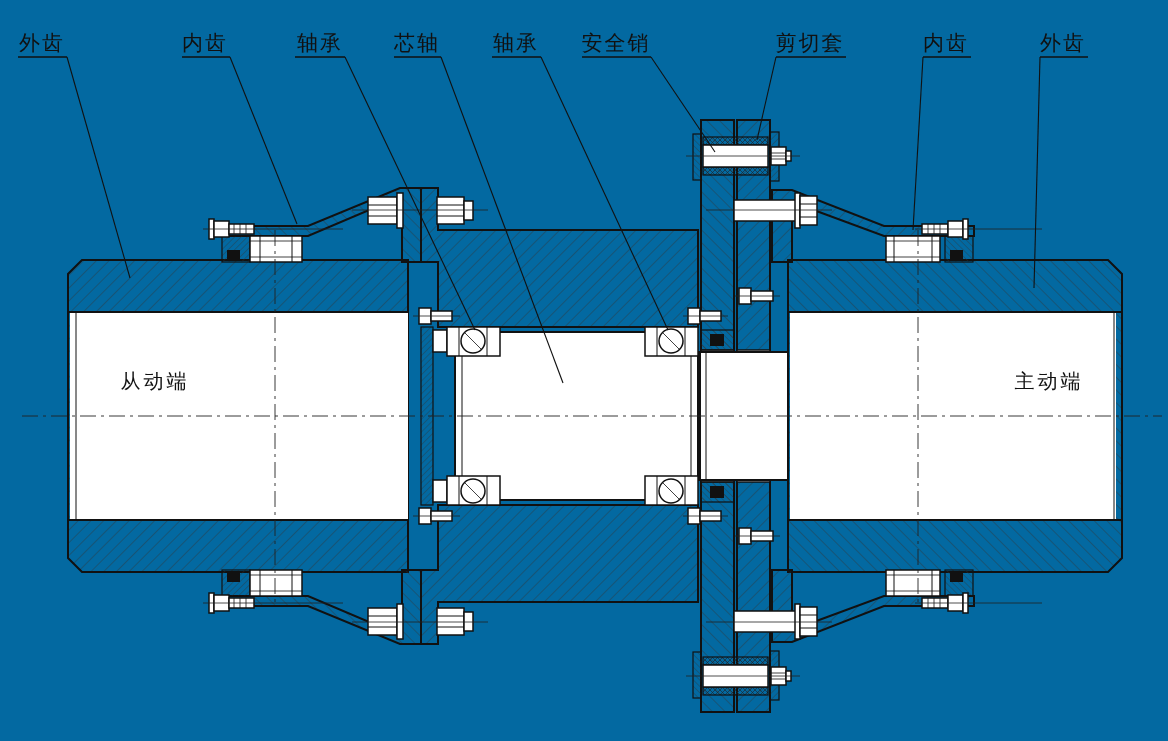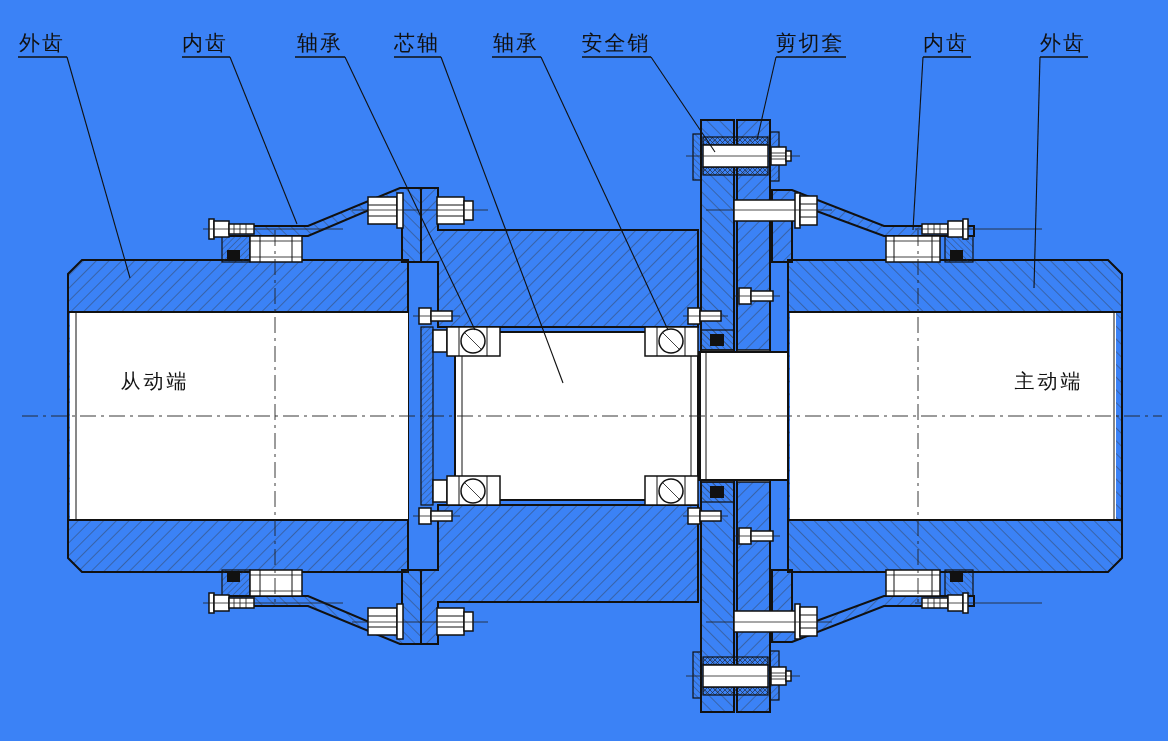--- a/index.html
+++ b/index.html
@@ -1,16 +1,16 @@
 <!DOCTYPE html>
 <html><head>
 <meta charset="utf-8">
 <style>
   html,body{margin:0;padding:0;background:#fff;}
-  #stage{position:relative;width:1168px;height:741px;background:#3b82f6;overflow:hidden;}
+  #stage{position:relative;width:1168px;height:741px;background:#0369a1;overflow:hidden;}
   svg{position:absolute;left:0;top:0;}
   .o2{fill:none;stroke:#111;stroke-width:2;}
   .o1{fill:none;stroke:#111;stroke-width:1;}
   .thin{fill:none;stroke:#111;stroke-width:0.8;}
   .wf{fill:#ffffff;stroke:#111;stroke-width:1.5;}
   .wf2{fill:#ffffff;stroke:#111;stroke-width:2;}
   .blk{fill:#111;stroke:none;}
   .pt{stroke:#111;stroke-width:2;}
   .pt1{stroke:#111;stroke-width:1.2;}
   .cl{fill:none;stroke:#222;stroke-width:0.9;stroke-dasharray:16 5 3 5;}

